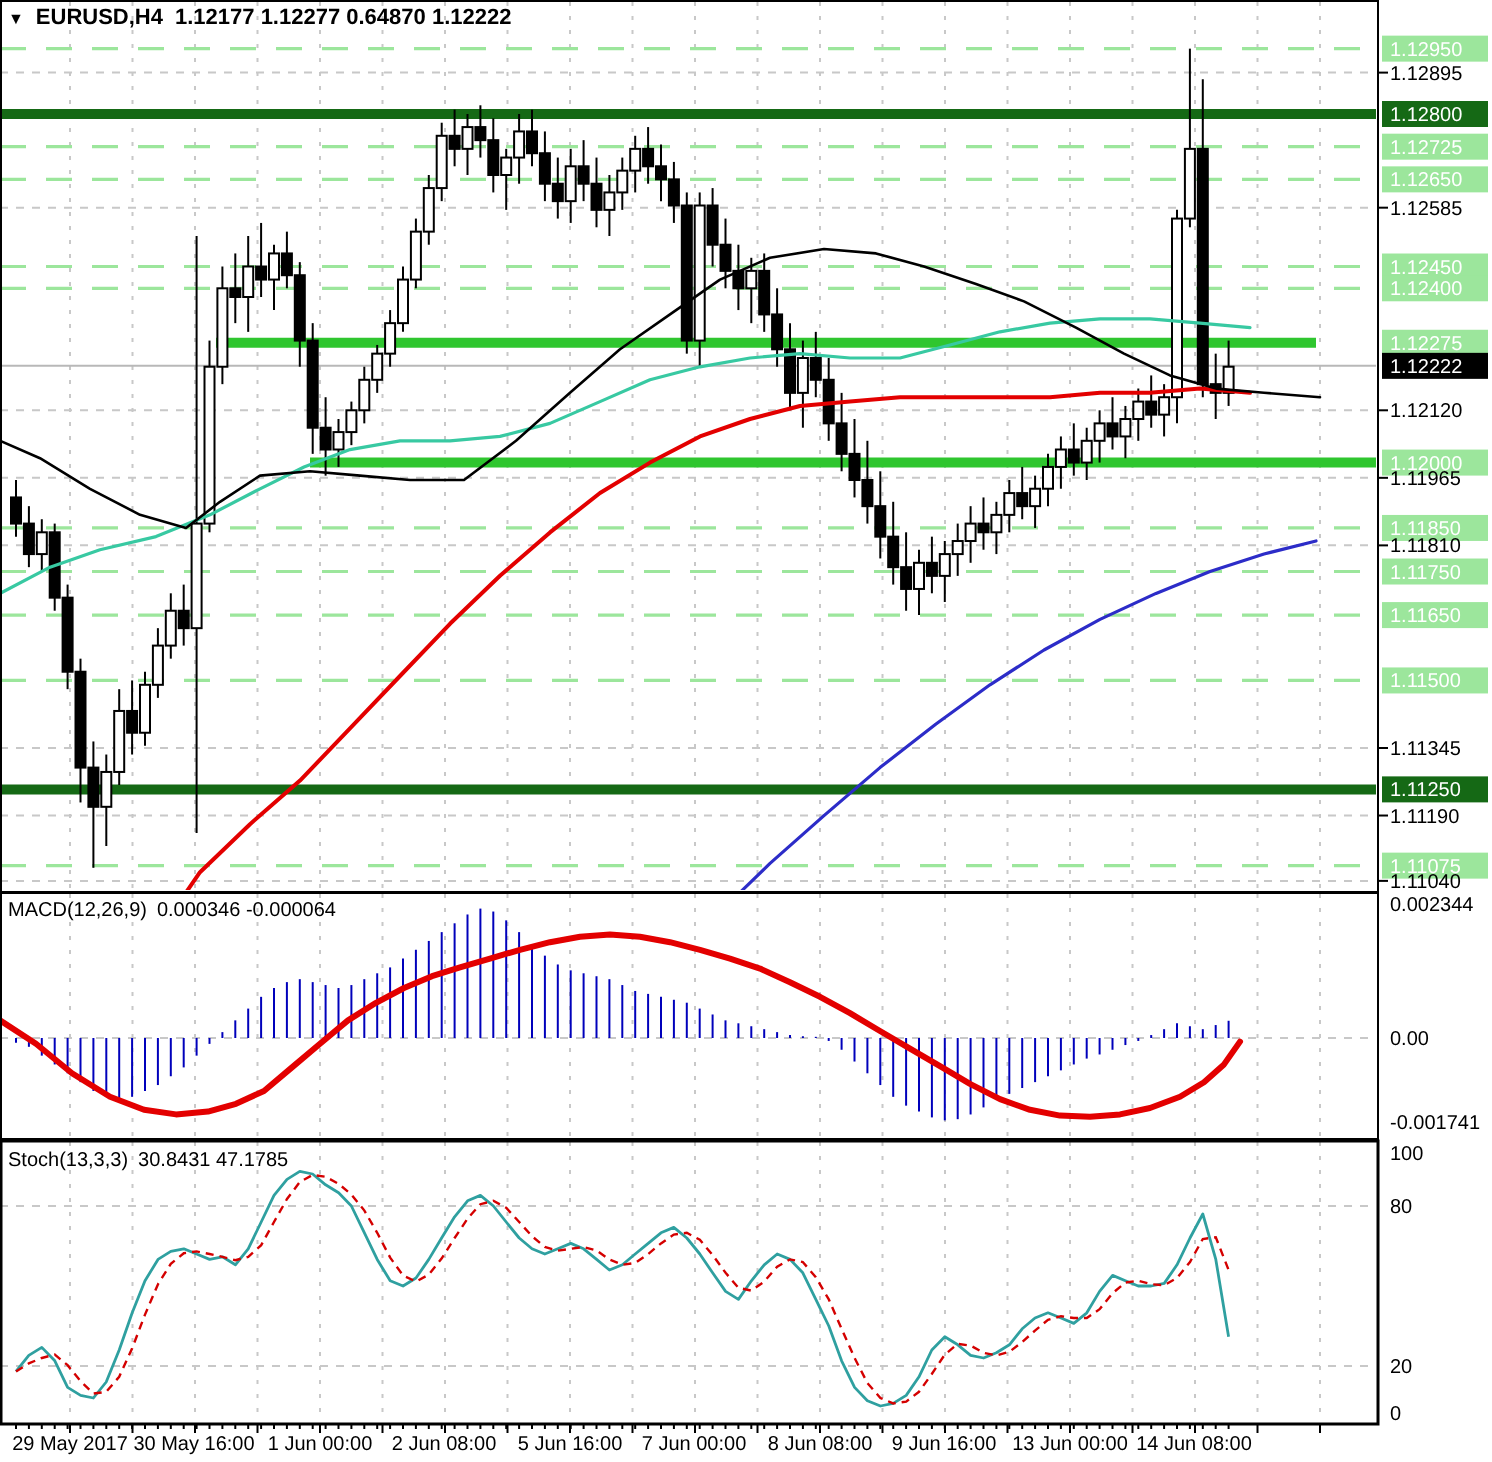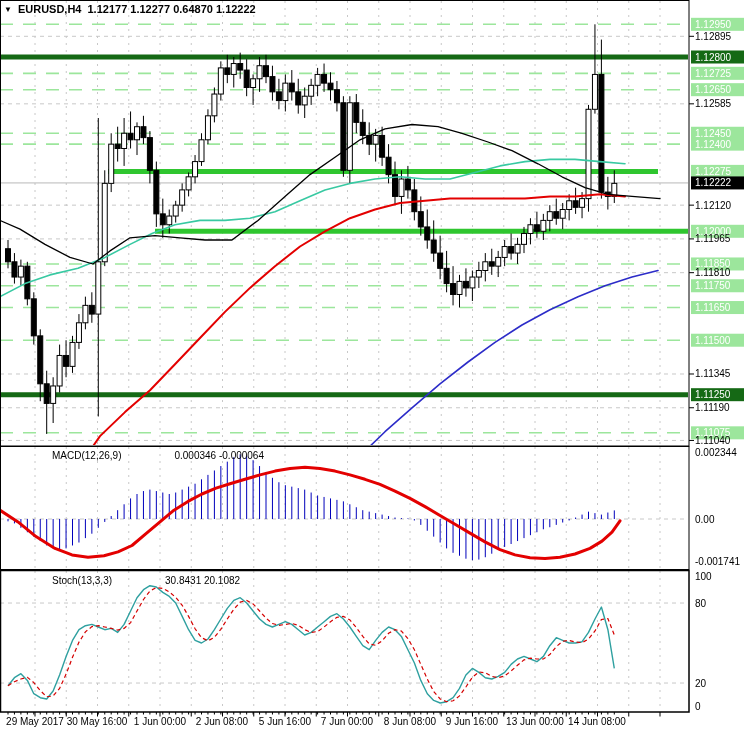--- a/index.html
+++ b/index.html
@@ -3,21 +3,21 @@
 <meta charset="utf-8">
 <style>
   html,body{margin:0;padding:0;background:#fff;}
   .window{position:relative;width:746px;height:731px;background:#fff;overflow:hidden;
           font-family:"Liberation Sans",sans-serif;}
   svg{position:absolute;left:0;top:0;}
   .chart-title{position:absolute;left:4px;top:3px;font-size:11px;font-weight:bold;color:#000;
                display:flex;gap:6px;align-items:center;white-space:nowrap;}
   .chart-title .arr{font-size:8px;cursor:pointer;}
   .ind-label{position:absolute;left:4px;font-size:10px;color:#000;white-space:nowrap;}
-  .ind-label span{margin-right:5px;margin-left:48px;}
+  .ind-label span{margin-right:5px;}
 </style>
 </head>
 <body>
 
 <div class="window">
   <svg id="chart-svg" width="746" height="731">
       <defs>
         <clipPath id="clipMain">
           <rect x="1" y="1" width="687" height="444"></rect>
         </clipPath>
@@ -804,15 +804,15 @@
     <span class="arr">▼</span>
     <span>EURUSD,H4</span>
     <span>1.12177 1.12277 0.64870 1.12222</span>
   </div>
 
   <div class="ind-label" style="top:450px;">
     <span>MACD(12,26,9)</span><span>0.000346 -0.000064</span>
   </div>
 
   <div class="ind-label" style="top:575px;">
-    <span>Stoch(13,3,3)</span><span>30.8431 20.1082</span>
+    <span>Stoch(13,3,3)</span><span>30.8431 47.1785</span>
   </div>
 </div>
 
 </body></html>

